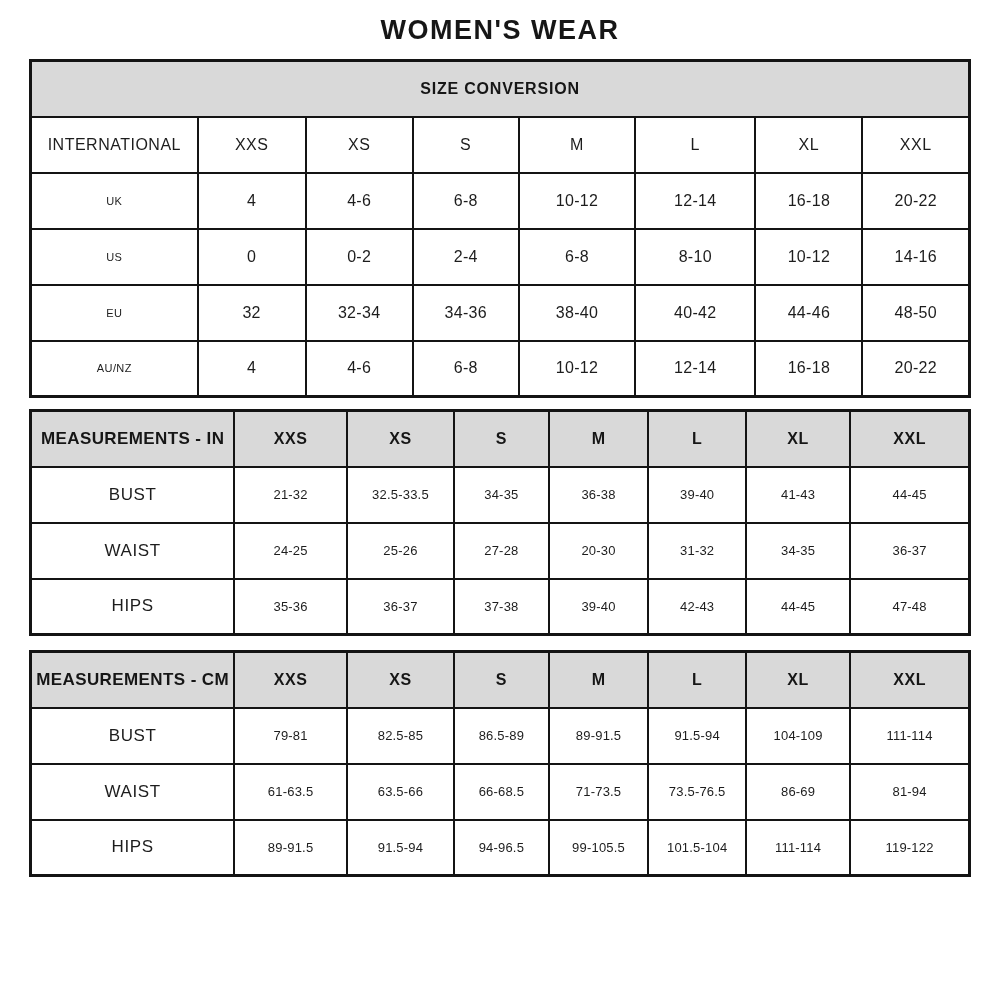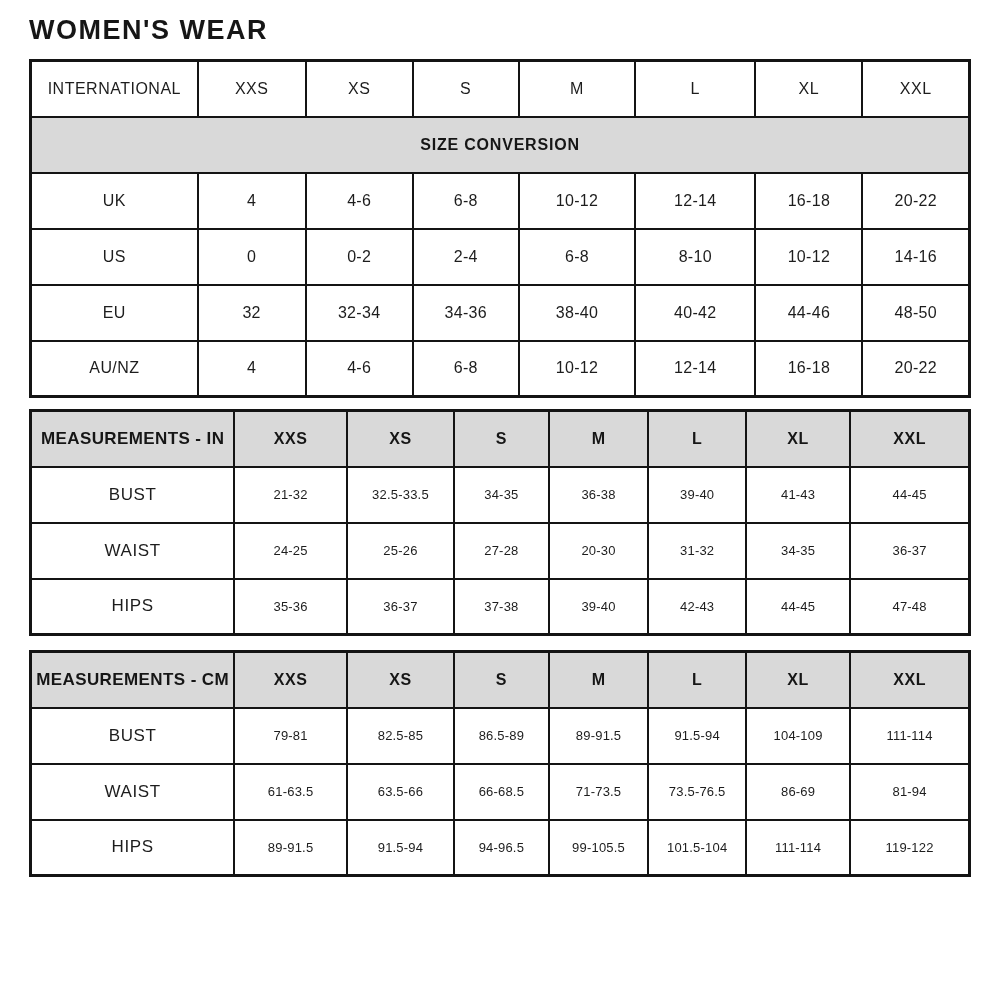--- a/index.html
+++ b/index.html
@@ -14,20 +14,21 @@
   }
   .page {
     width: 1000px;
     height: 1000px;
     padding: 0 29px;
     overflow: hidden;
   }
   h1.title {
     margin: 0;
     padding: 15px 0 13px 0;
+    text-align: center;
     font-size: 27px;
     font-weight: 700;
     letter-spacing: 1.5px;
     color: #161616;
   }
   table.tbl {
     width: 100%;
     border-collapse: collapse;
     table-layout: fixed;
     border: 3px solid #141414;
@@ -62,54 +63,54 @@
   .t2 th, .t3 th {
     background: #d9d9d9;
     font-weight: 700;
     font-size: 16px;
     letter-spacing: 0.5px;
     color: #161616;
   }
   .t2 th.lbl-h, .t3 th.lbl-h { font-size: 17px; letter-spacing: 0.4px; }
   .t2 td.label, .t3 td.label { font-size: 17px; letter-spacing: 0.6px; }
   .t2 td.val, .t3 td.val { font-size: 13px; letter-spacing: 0.2px; }
-  .t1 td.label { font-size: 16px; letter-spacing: 0.4px; }
+  .t1 td.label { font-size: 11px; letter-spacing: 0.4px; }
 </style>
 </head>
 <body>
 
 <div class="page">
 
   <h1 class="title">WOMEN'S WEAR</h1>
 
   <table class="tbl t1">
     <colgroup>
       <col style="width:17.8%">
         <col style="width:11.5%">
         <col style="width:11.4%">
         <col style="width:11.3%">
       <col style="width:12.4%">
         <col style="width:12.8%">
         <col style="width:11.4%">
         <col style="width:11.4%">
     </colgroup>
     <thead>
+      <tr>
+        <th class="banner" colspan="8">SIZE CONVERSION</th>
+      </tr>
       <tr>
         <th class="col-h">INTERNATIONAL</th>
         <th class="col-h">XXS</th>
         <th class="col-h">XS</th>
         <th class="col-h">S</th>
         <th class="col-h">M</th>
         <th class="col-h">L</th>
         <th class="col-h">XL</th>
         <th class="col-h">XXL</th>
       </tr>
-      <tr>
-        <th class="banner" colspan="8">SIZE CONVERSION</th>
-      </tr>
     </thead>
     <tbody>
         <tr>
           <td class="label">UK</td>
           <td class="val">4</td>
           <td class="val">4-6</td>
           <td class="val">6-8</td>
           <td class="val">10-12</td>
           <td class="val">12-14</td>
           <td class="val">16-18</td>

